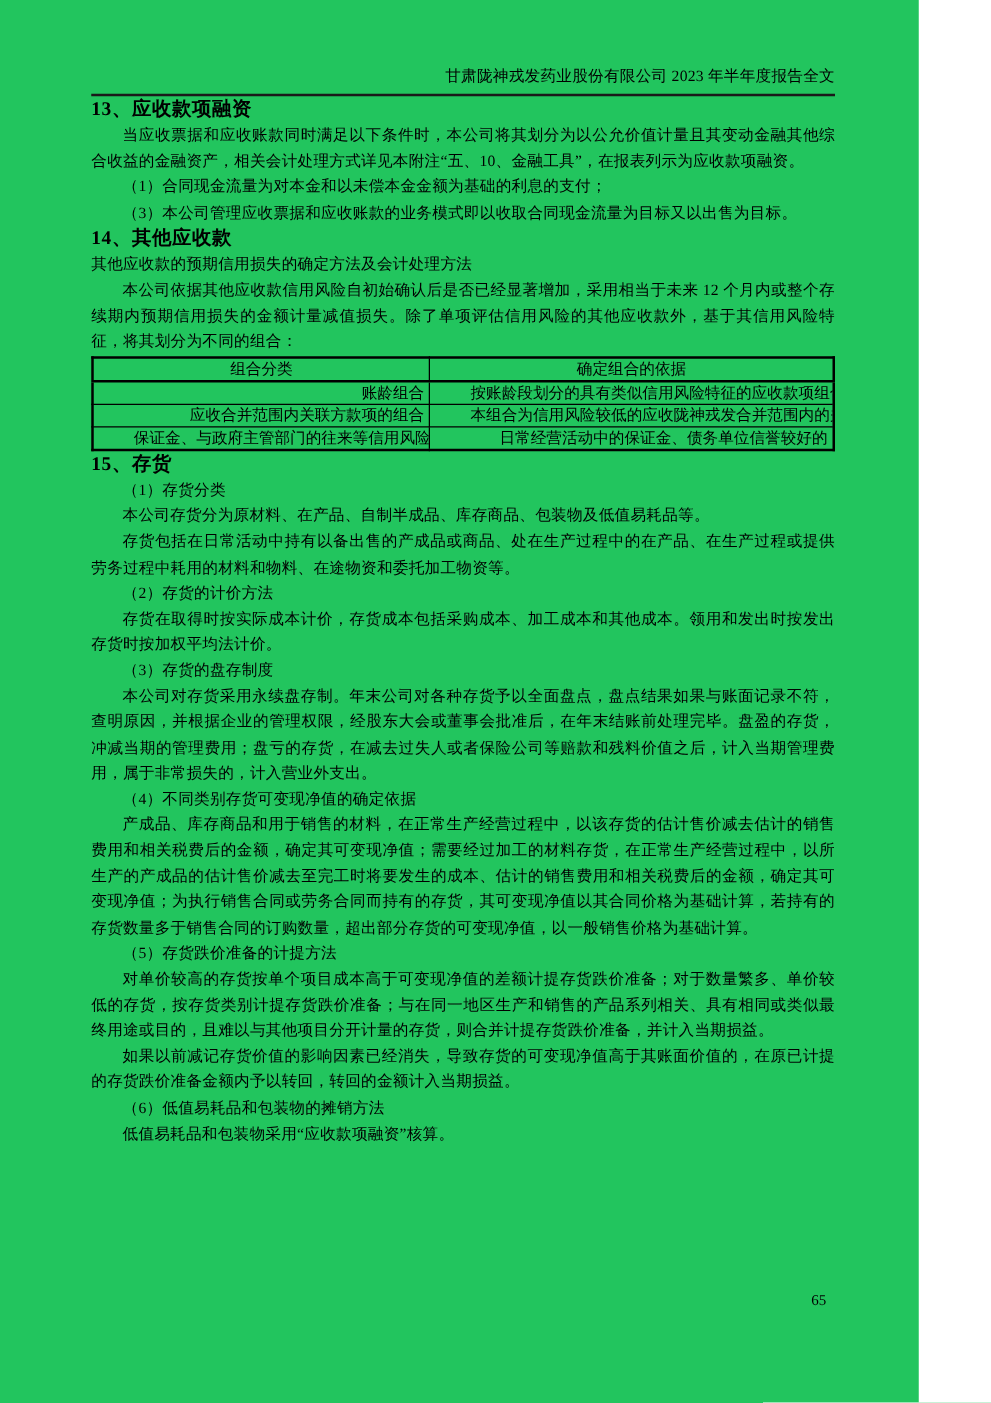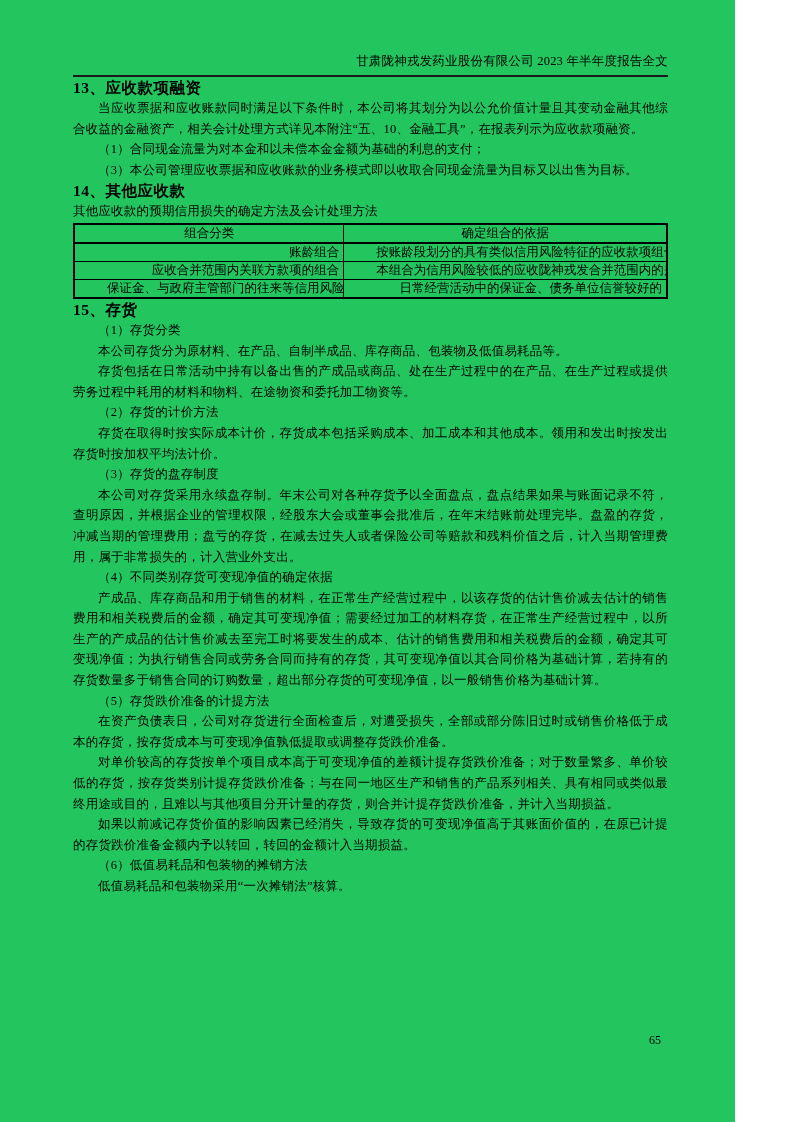--- a/index.html
+++ b/index.html
@@ -87,20 +87,21 @@
       <span>甘肃陇神戎发药业股份有限公司 2023 年半年度报告全文</span>
     </div>
 
     <h2 class="section-heading h13">13、应收款项融资</h2>
     <p class="body indent">当应收票据和应收账款同时满足以下条件时，本公司将其划分为以公允价值计量且其变动金融其他综合收益的金融资产，相关会计处理方式详见本附注“五、10、金融工具”，在报表列示为应收款项融资。</p>
     <p class="body indent">（1）合同现金流量为对本金和以未偿本金金额为基础的利息的支付；</p>
     <p class="body indent">（3）本公司管理应收票据和应收账款的业务模式即以收取合同现金流量为目标又以出售为目标。</p>
 
     <h2 class="section-heading h14">14、其他应收款</h2>
     <p class="body noindent">其他应收款的预期信用损失的确定方法及会计处理方法</p>
+    <p class="body indent">本公司依据其他应收款信用风险自初始确认后是否已经显著增加，采用相当于未来 12 个月内或整个存续期内预期信用损失的金额计量减值损失。除了单项评估信用风险的其他应收款外，基于其信用风险特征，将其划分为不同的组合：</p>
 
     <table class="policy-table">
       <colgroup>
           <col class="col-left">
           <col class="col-right">
         </colgroup>
       <thead>
         <tr>
           <th>组合分类</th>
           <th>确定组合的依据</th>
@@ -126,22 +127,21 @@
     <p class="body indent">（1）存货分类</p>
     <p class="body indent">本公司存货分为原材料、在产品、自制半成品、库存商品、包装物及低值易耗品等。</p>
     <p class="body indent">存货包括在日常活动中持有以备出售的产成品或商品、处在生产过程中的在产品、在生产过程或提供劳务过程中耗用的材料和物料、在途物资和委托加工物资等。</p>
     <p class="body indent">（2）存货的计价方法</p>
     <p class="body indent">存货在取得时按实际成本计价，存货成本包括采购成本、加工成本和其他成本。领用和发出时按发出存货时按加权平均法计价。</p>
     <p class="body indent">（3）存货的盘存制度</p>
     <p class="body indent">本公司对存货采用永续盘存制。年末公司对各种存货予以全面盘点，盘点结果如果与账面记录不符，查明原因，并根据企业的管理权限，经股东大会或董事会批准后，在年末结账前处理完毕。盘盈的存货，冲减当期的管理费用；盘亏的存货，在减去过失人或者保险公司等赔款和残料价值之后，计入当期管理费用，属于非常损失的，计入营业外支出。</p>
     <p class="body indent">（4）不同类别存货可变现净值的确定依据</p>
     <p class="body indent">产成品、库存商品和用于销售的材料，在正常生产经营过程中，以该存货的估计售价减去估计的销售费用和相关税费后的金额，确定其可变现净值；需要经过加工的材料存货，在正常生产经营过程中，以所生产的产成品的估计售价减去至完工时将要发生的成本、估计的销售费用和相关税费后的金额，确定其可变现净值；为执行销售合同或劳务合同而持有的存货，其可变现净值以其合同价格为基础计算，若持有的存货数量多于销售合同的订购数量，超出部分存货的可变现净值，以一般销售价格为基础计算。</p>
     <p class="body indent">（5）存货跌价准备的计提方法</p>
-    <p class="body indent">在资产负债表日，公司对存货进行全面检查后，对遭受损失，全部或部分陈旧过时或销售价格低于成本的存货，按存货成本与可变现净值孰低提取或调整存货跌价准备。</p>
     <p class="body indent">对单价较高的存货按单个项目成本高于可变现净值的差额计提存货跌价准备；对于数量繁多、单价较低的存货，按存货类别计提存货跌价准备；与在同一地区生产和销售的产品系列相关、具有相同或类似最终用途或目的，且难以与其他项目分开计量的存货，则合并计提存货跌价准备，并计入当期损益。</p>
     <p class="body indent">如果以前减记存货价值的影响因素已经消失，导致存货的可变现净值高于其账面价值的，在原已计提的存货跌价准备金额内予以转回，转回的金额计入当期损益。</p>
     <p class="body indent">（6）低值易耗品和包装物的摊销方法</p>
-    <p class="body indent">低值易耗品和包装物采用“一次摊销法”核算。</p>
+    <p class="body indent">低值易耗品和包装物采用“应收款项融资”核算。</p>
 
   </div>
 
   <div class="page-number">65</div>
 </div>
 
 </body></html>

